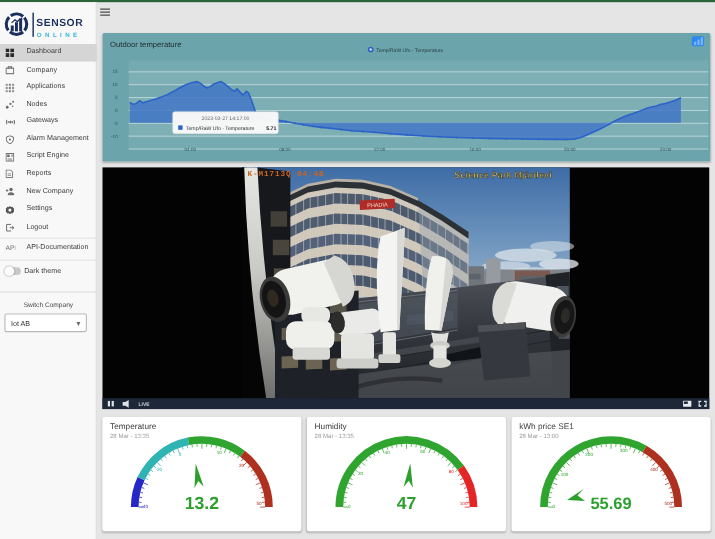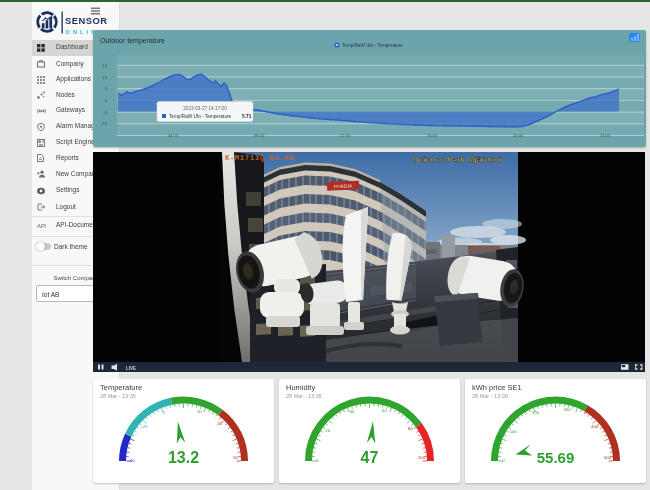--- a/index.html
+++ b/index.html
@@ -1,17 +1,17 @@
 <!DOCTYPE html>
 <html><head><meta charset="utf-8"><style>
 *{margin:0;padding:0;box-sizing:border-box;}
 body{width:650px;height:490px;background:#e5e5e5;font-family:"Liberation Sans",sans-serif;overflow:hidden;position:relative;}
 </style></head><body>
 <div style="position:absolute;left:0;top:0;width:650px;height:2px;background:#2d6338;"></div>
-<div style="position:absolute;left:0;top:2px;width:88px;height:488px;background:#f8f8f8;border-right:1px solid #ddd;margin-left:32px;">
+<div style="position:absolute;left:0;top:2px;width:88px;height:488px;background:#f8f8f8;border-right:1px solid #ddd;">
 <svg width="88" height="36" viewBox="0 0 88 36" style="position:absolute;left:0;top:8px;">
 <g fill="none" stroke="#1b2f5e" stroke-width="2.8">
 <circle cx="15" cy="12" r="9.3" stroke-dasharray="12.5 2 13 2 13 2 12 2" transform="rotate(-40 15 12)"></circle>
 </g>
 <g fill="#1b2f5e">
 <rect x="9.8" y="13.2" width="2.7" height="5.3"></rect>
 <rect x="13.6" y="10.2" width="2.7" height="8.3"></rect>
 <rect x="17.4" y="7.2" width="2.7" height="11.3"></rect>
 <path d="M10.5,10.8 L13.6,7.9 L15.8,9.6 L18.4,6.8" stroke="#1b2f5e" stroke-width="1.1" fill="none"></path>
 <path d="M19.3,5.4 l1.4,2.3 l-2.7,0.3 Z"></path>

